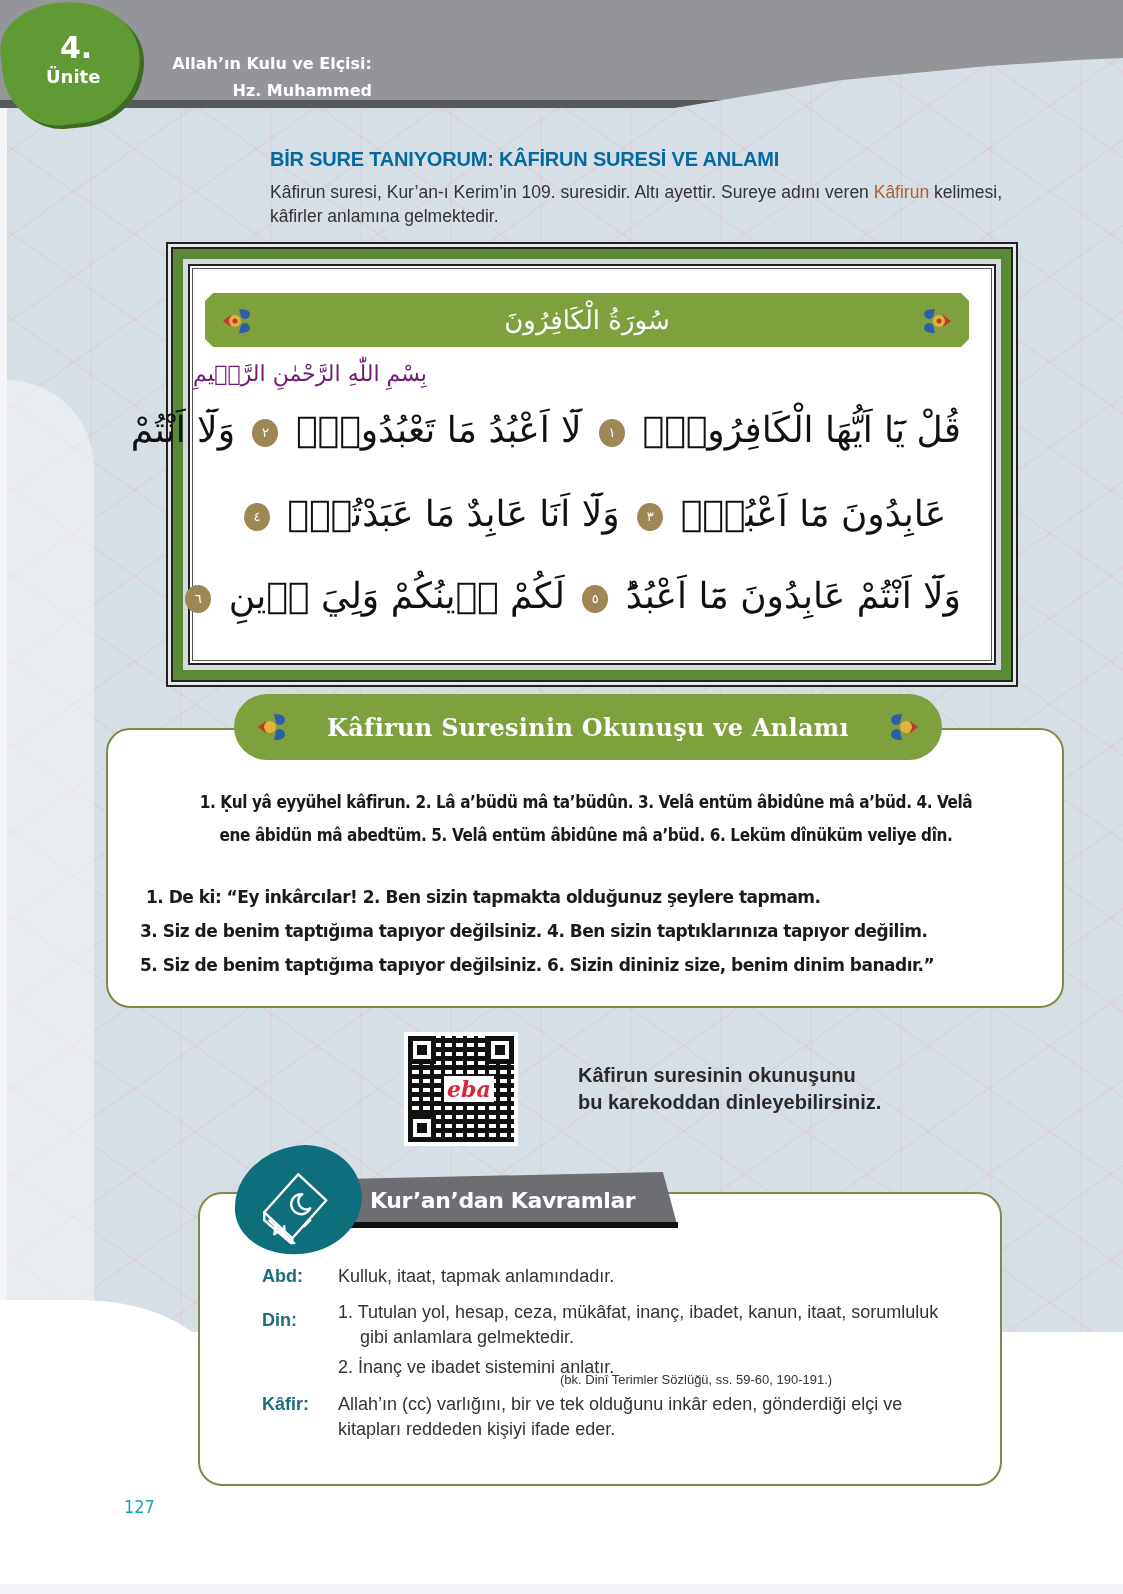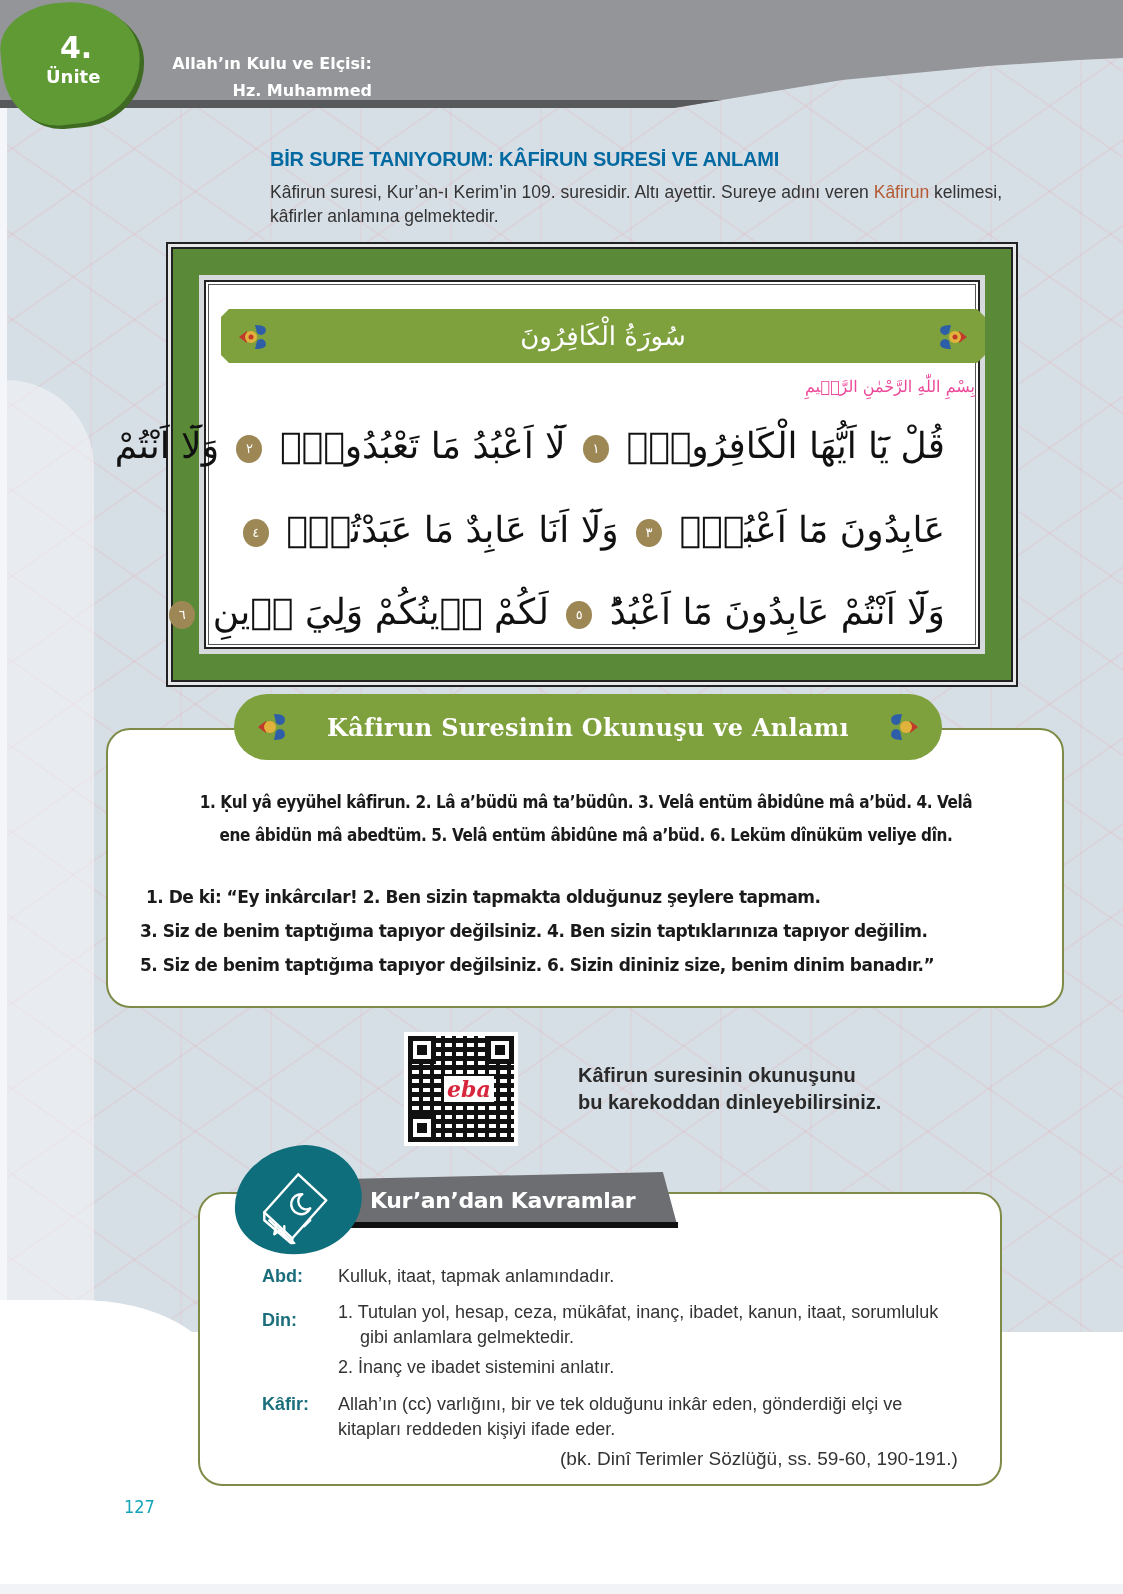--- a/index.html
+++ b/index.html
@@ -76,39 +76,39 @@
     position: absolute; left: 270px; top: 180px; width: 760px; color: #333;
     font-size: 17.5px; line-height: 24px;
   }
   .intro-text .hl { color: #b35a31; }
 
   
   .frame-outer {
     position: absolute; left: 166px; top: 242px; width: 852px; height: 445px;
     border: 2px solid #222; background: #e6e8ea; padding: 3px;
   }
-  .frame-outer2 { width: 100%; height: 100%; border: 2px solid #222; background: #5a8a37; padding: 26px; }
+  .frame-outer2 { width: 100%; height: 100%; border: 2px solid #222; background: #5a8a37; padding: 10px; }
   .frame-inner-line { width: 100%; height: 100%; border: 2px solid #d7dadd; background: #d7dadd; padding: 3px; }
   .frame-inner2 { width: 100%; height: 100%; border: 2px solid #222; background: #fff; padding: 2px; }
   .frame-content { width: 100%; height: 100%; border: 1px solid #555; position: relative; background: #fff; }
   .sura-banner {
     position: absolute; left: 12px; top: 24px; width: 764px; height: 54px;
     background: #7ea03d;
     clip-path: polygon(8px 0, calc(100% - 8px) 0, 100% 8px, 100% calc(100% - 8px), calc(100% - 8px) 100%, 8px 100%, 0 calc(100% - 8px), 0 8px);
     display: flex; align-items: center; justify-content: center;
   }
   .sura-name { color: #fff; font-family: "DejaVu Serif", serif; font-size: 26px; direction: rtl; }
   .ornament {
     position: absolute; top: 10px; width: 38px; height: 36px;
   }
   .ornament.l { left: 14px; }
   .ornament.r { right: 14px; }
   .basmala {
-    position: absolute; left: 0; right: 0; top: 92px; text-align: right;
-    font-family: "DejaVu Serif", serif; font-size: 16px; color: #ec4899; direction: rtl;
+    position: absolute; left: 0; right: 0; top: 92px; text-align: left;
+    font-family: "DejaVu Serif", serif; font-size: 22px; color: #701a75; direction: rtl;
   }
   .ayah-line {
     position: absolute; left: 30px; right: 30px; text-align: center;
     font-family: "DejaVu Serif", serif; font-size: 36px; color: #111; direction: rtl;
     white-space: nowrap;
   }
   .ayah-line.l1 { top: 140px; }
   .ayah-line.l2 { top: 224px; }
   .ayah-line.l3 { top: 306px; }
   .ayah-num {
@@ -195,21 +195,21 @@
   }
   .concept-icon svg { position: absolute; left: 20px; top: 14px; transform: rotate(8deg); }
   .term-row { position: absolute; left: 262px; font-size: 18px; color: #333; line-height: 25px; }
   .term-key { position: absolute; left: 0; color: #1b6e7c; font-weight: bold; }
   .term-val { position: absolute; left: 76px; width: 640px; }
   .term-row.abd { top: 1264px; }
   .term-row.din { top: 1300px; }
   .term-row.kafir { top: 1392px; }
   .din-sub { padding-left: 22px; text-indent: -22px; }
   .ref {
-    position: absolute; left: 560px; top: 1448px; font-size: 19px; color: #333;
+    position: absolute; left: 560px; top: 1372px; font-size: 13px; color: #333;
   }
   .page-num {
     position: absolute; left: 124px; top: 1496px; color: #14a3b8; font-size: 18px;
     font-family: "DejaVu Sans Condensed", "DejaVu Sans", sans-serif;
   }
 </style>
 </head>
 <body>
 
 <div class="bg"></div>

